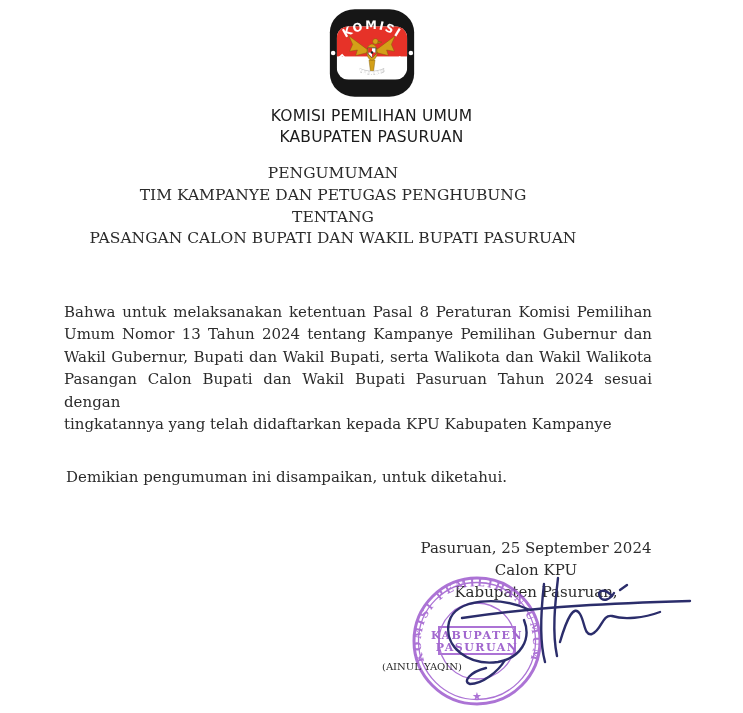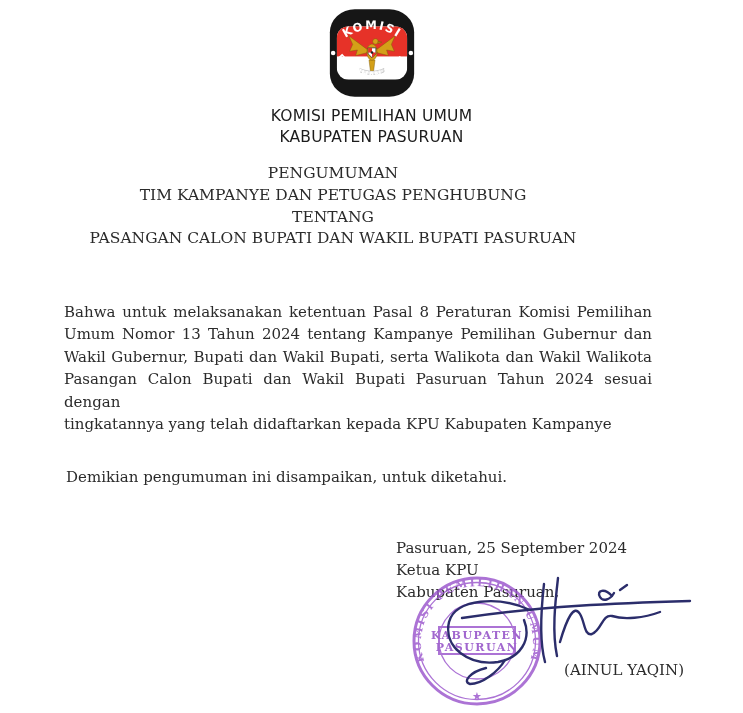--- a/index.html
+++ b/index.html
@@ -19,23 +19,23 @@
   }
   .body-par {
     position:absolute; top:301px; left:64px; width:588px;
     font-size:15px; line-height:22.4px;
   }
   .body-par .jline { text-align:justify; text-align-last:justify; }
   .body-par .jline:last-child { text-align-last:left; }
   .closing { position:absolute; top:468px; left:66px; font-size:15px; }
   .sig-block {
     position:absolute; top:537px; left:396px; width:280px;
-    text-align:left; font-size:15px; line-height:22px;
+    text-align:center; font-size:15px; line-height:22px;
   }
-  .sig-name { position:absolute; top:661px; left:404px; width:280px; text-align:right; font-size:15px; }
+  .sig-name { position:absolute; top:661px; left:382px; width:280px; text-align:left; font-size:10px; }
   .stamp   { position:absolute; left:409px; top:573px; width:136px; height:136px; opacity:0.82; }
   .sig-ink { position:absolute; left:425px; top:568px; width:278px; height:130px; }
 </style>
 </head>
 <body>
 
 <div class="page">
 
   <div class="logo">
     <svg viewBox="0 0 100 104" width="86" height="90">
@@ -94,21 +94,21 @@
       <div class="jline">Umum Nomor 13 Tahun 2024 tentang Kampanye Pemilihan Gubernur dan</div>
       <div class="jline">Wakil Gubernur, Bupati dan Wakil Bupati, serta Walikota dan Wakil Walikota</div>
       <div class="jline">Pasangan Calon Bupati dan Wakil Bupati Pasuruan Tahun 2024 sesuai dengan</div>
       <div class="jline">tingkatannya yang telah didaftarkan kepada KPU Kabupaten Kampanye</div>
     </div>
 
   <div class="closing">Demikian pengumuman ini disampaikan, untuk diketahui.</div>
 
   <div class="sig-block">
     <div>Pasuruan, 25 September 2024</div>
-    <div>Ketua KPU</div>
+    <div>Calon KPU</div>
     <div>Kabupaten Pasuruan,</div>
   </div>
 
   <div class="stamp">
     <svg viewBox="0 0 136 136" width="136" height="136">
       <circle cx="68" cy="68" r="63" fill="none" stroke-width="3" stroke="#9a55cc"></circle>
       <circle cx="68" cy="68" r="58.5" fill="none" stroke-width="1.3" stroke="#9a55cc"></circle>
       <circle cx="68" cy="68" r="38" fill="none" stroke-width="1.3" stroke="#9a55cc"></circle>
       <path id="st-arc" d="M 14,84 A 56,56 0 1 1 122,84" fill="none"></path>
       <text font-family="DejaVu Serif, serif" font-weight="bold" font-size="10.5" letter-spacing="2.2" fill="#9a55cc">

